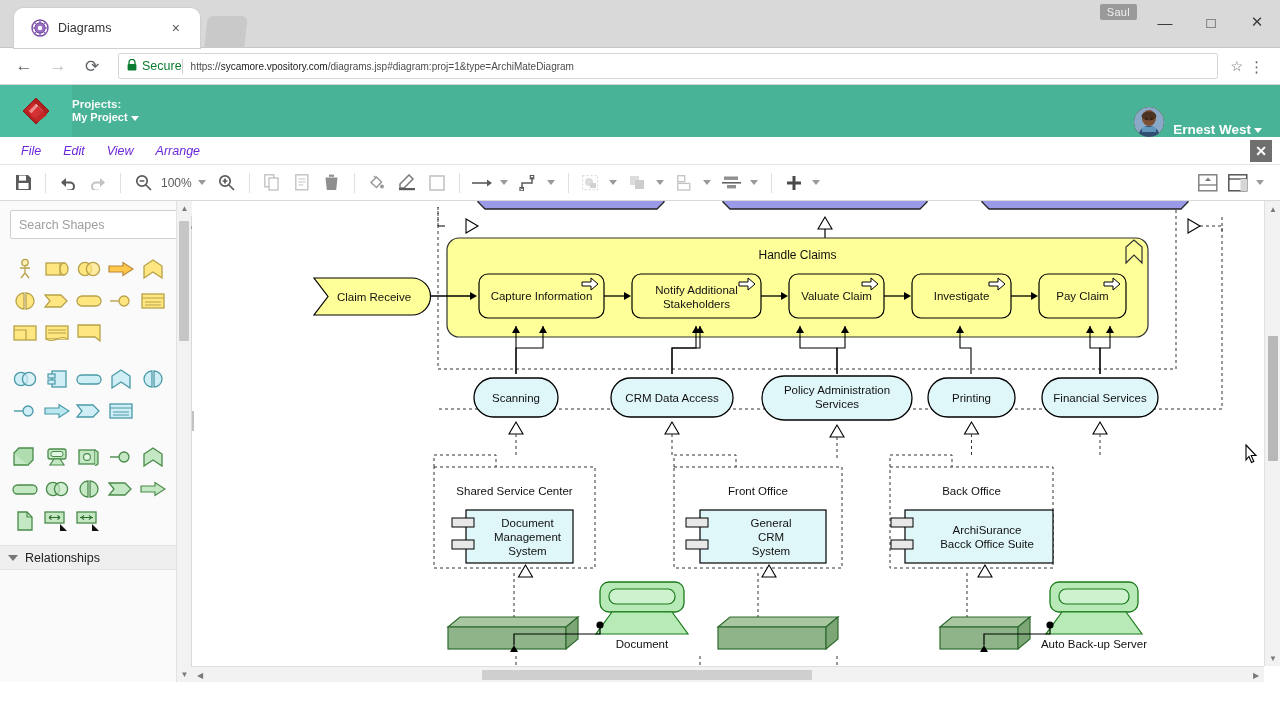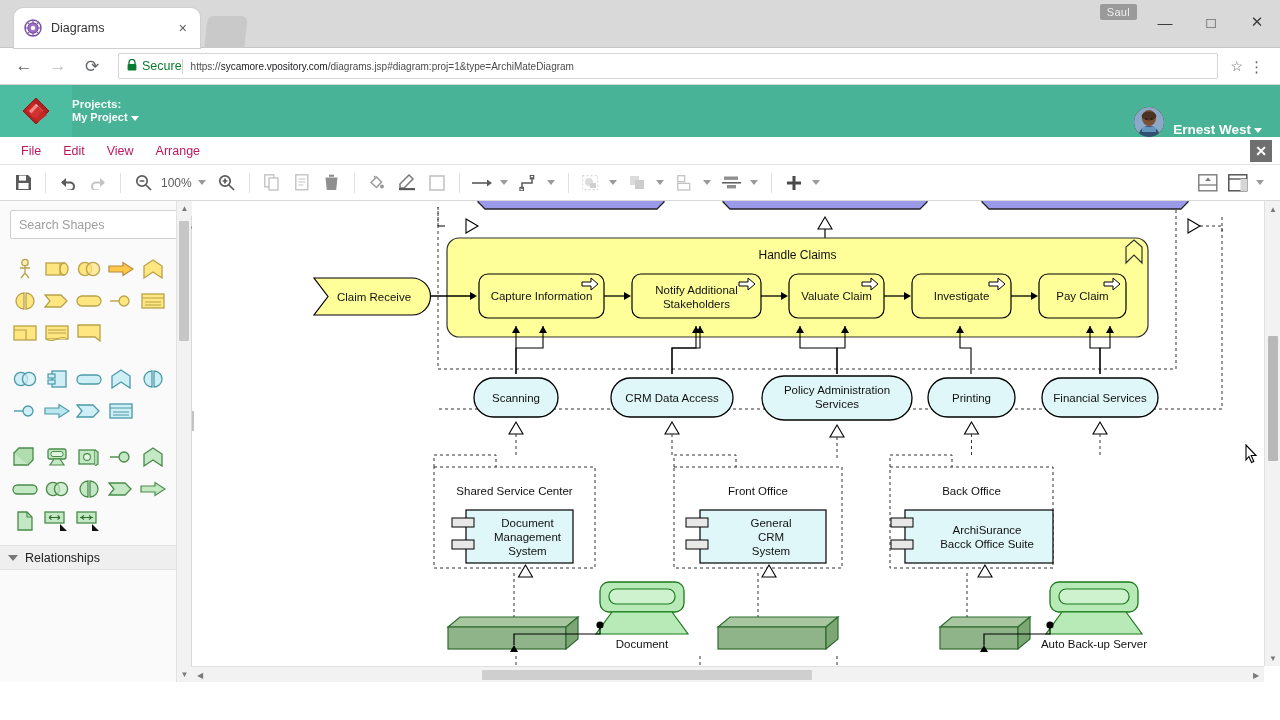--- a/index.html
+++ b/index.html
@@ -10,21 +10,21 @@
   }
   
   .browser { width: 1280px; height: 720px; position: relative; background:#fff; }
   .titlebar {
     height: 48px; background: #d9d9d9; position: relative;
     border-bottom: 1px solid #c6c6c6;
   }
   .tab {
     position: absolute; left: 14px; top: 8px; width: 186px; height: 40px;
     background: #fff; border-radius: 9px 9px 0 0;
-    display: flex; align-items: center; padding: 0 10px;
+    display: flex; align-items: center; padding: 0 17px;
     box-shadow: 0 0 0 1px #cfcfcf;
   }
   .tab-fav { width: 18px; height: 18px; margin-right: 9px; flex: 0 0 18px; }
   .tab-title { font-size: 12.5px; color: #333; flex: 1; white-space: nowrap; overflow: hidden;}
   .tab-close { font-size: 14px; color: #5a5a5a; cursor: pointer; line-height: 1; padding: 0 3px;}
   .tab-ghost {
     position: absolute; left: 206px; top: 16px; width: 40px; height: 32px;
     background: #c9c9c9; border-radius: 6px 6px 0 0;
     transform: skewX(-6deg);
   }
@@ -67,21 +67,21 @@
            border-top:5px solid #fff; margin-left: 3px; vertical-align: middle;}
   .user-area { position:absolute; right: 18px; top:0; height: 52px; display:flex; align-items:flex-end; cursor:pointer;}
   .avatar { width: 30px; height: 30px; border-radius: 50%; margin-right: 9px; overflow:hidden;
             background: #6b4a34; }
   .user-name { color:#fff; font-size: 13.5px; font-weight: bold; }
   
   .menubar {
     height: 28px; background:#fff; display:flex; align-items:center; padding-left: 10px;
     border-bottom: 1px solid #e4e4e4; position: relative;
   }
-  .menu-item { font-size: 12.5px; color:#be185d; padding: 0 11px; cursor:pointer; }
+  .menu-item { font-size: 12.5px; color:#6d28d9; padding: 0 11px; cursor:pointer;font-style:italic; }
   .close-x {
     position:absolute; right: 8px; top: 3px; width: 22px; height: 22px; background:#6f6f6f;
     color:#fff; display:flex; align-items:center; justify-content:center; font-size:14px; cursor:pointer;
     font-weight: bold;
   }
   
   .toolbar {
     height: 36px; background:#fff; display:flex; align-items:center; padding: 0 8px;
     border-bottom: 1px solid #d9d9d9; position: relative;
   }

